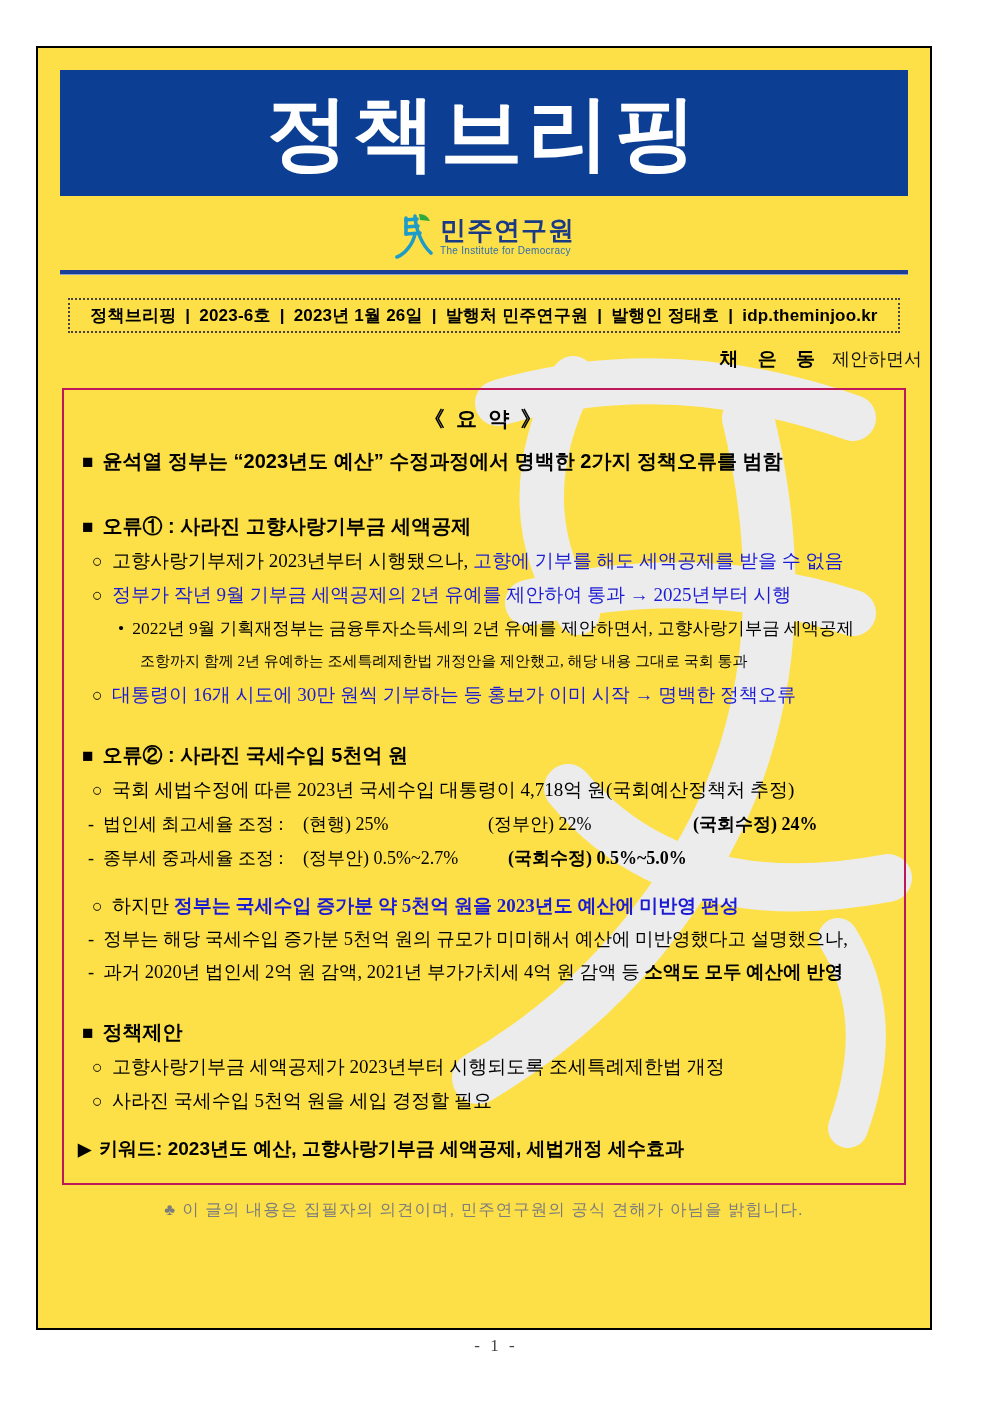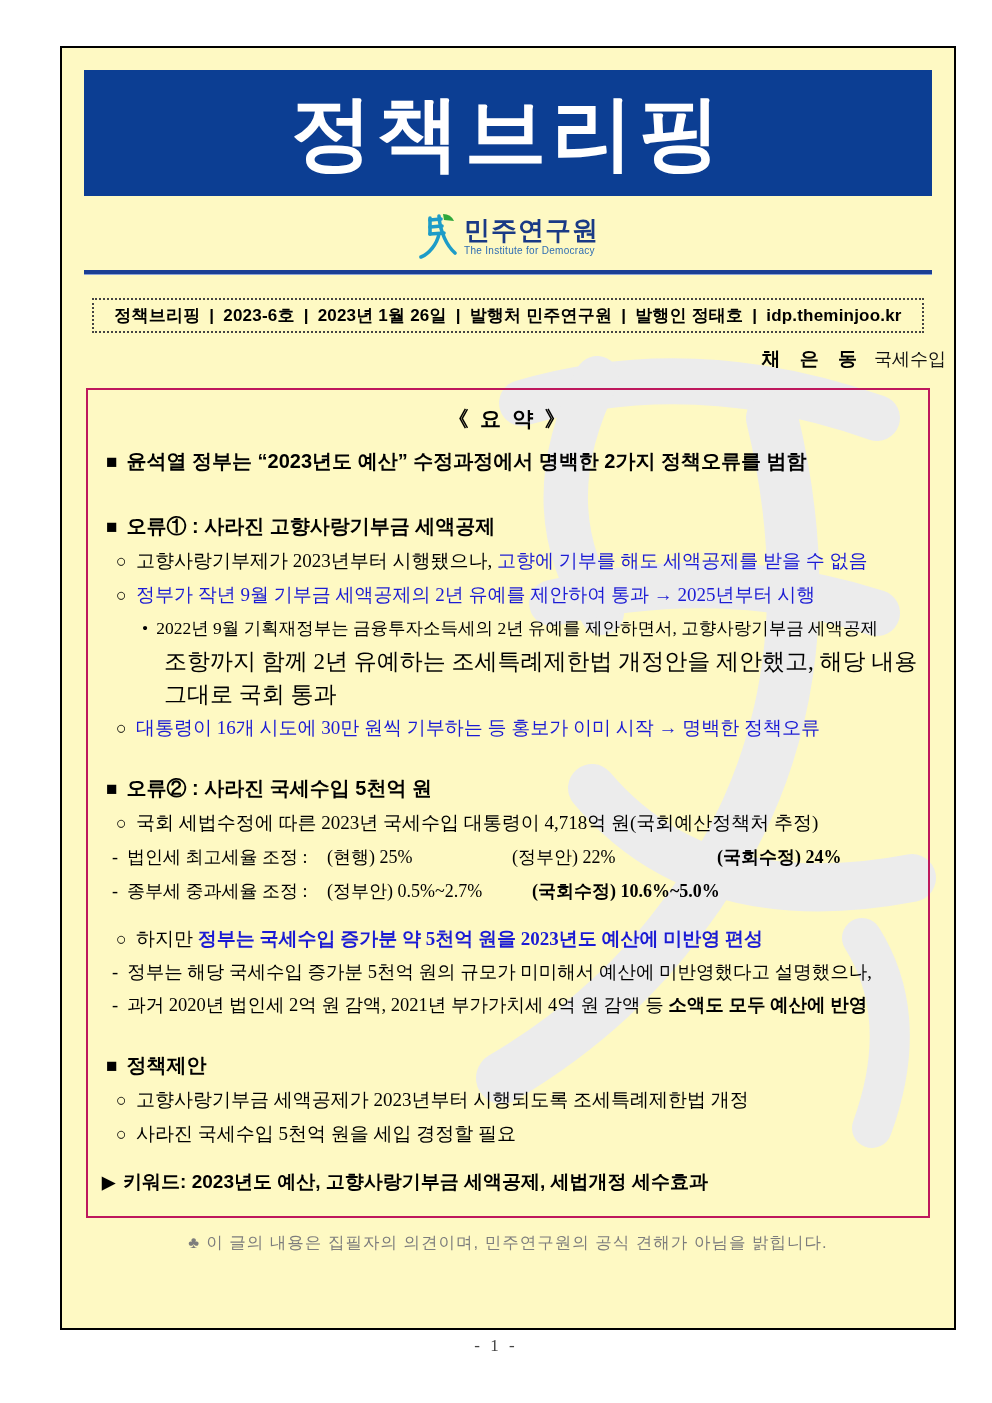--- a/index.html
+++ b/index.html
@@ -2,22 +2,22 @@
 <html style="--banner-blue: #0c3e93; --navy-rule: #1b3f94; --accent-blue: #1b1bd4; --logo-navy: #1a3a85; --logo-teal: #1e9cc8; --logo-green: #2fa83c; --watermark-gray: #ececec; --disclaimer-gray: #7d7d7d;"><head>
 <meta charset="utf-8">
 <style>
   * { margin:0; padding:0; box-sizing:border-box; }
   html,body { background:#fff; }
   body {
     position:relative; width:992px; height:1403px;
     font-family:"Liberation Serif", serif; color:#000; overflow:hidden;
   }
   .page {
-    position:absolute; left:60px; top:46px; width:896px; height:1284px;
-    border:2px solid #000; background:#fef9c3;
+    position:absolute; left:36px; top:46px; width:896px; height:1284px;
+    border:2px solid #000; background:#fde047;
   }
   .watermark { position:absolute; left:370px; top:300px; z-index:0; }
   .content { position:relative; z-index:1; }
 
   .banner {
     margin:22px 22px 0; height:126px;
     background:var(--banner-blue,#0c3e93);
     display:flex; align-items:center; justify-content:center;
   }
   .banner-title {
@@ -55,21 +55,21 @@
   .sline { line-height:34px; }
   .center { text-align:center; }
   .sum-title { font-weight:bold; font-size:21px; letter-spacing:3px; margin-top:2px; }
   .hline { font-family:"Liberation Sans", sans-serif; font-weight:bold; font-size:20px; padding-left:10px; }
   .mt-xl { margin-top:30px; }
   .mt-lg { margin-top:26px; }
   .mt-md { margin-top:14px; }
   .mt-sm { margin-top:8px; }
   .oline { padding-left:20px; }
   .note  { padding-left:46px; font-size:17.5px; line-height:33px; }
-  .note2 { padding-left:68px; font-size:23px; line-height:33px; }
+  .note2 { padding-left:68px; font-size:15px; line-height:33px; }
   .dashline { padding-left:16px; font-size:18.5px; line-height:33px; }
   .dash2    { padding-left:36px; font-size:18.5px; line-height:33px; }
   .colsline { display:flex; padding-left:16px; font-size:18px; line-height:34px; }
   .c-label { width:215px; }
   .c1 { width:185px; }
   .c2 { width:205px; }
   .c3 { font-weight:bold; }
   .kwline { margin-top:14px; padding-left:6px; font-family:"Liberation Sans", sans-serif; font-weight:bold; font-size:19px; line-height:34px; }
   .mk { margin-right:9px; }
   .mk-sq { font-size:19px; }
@@ -131,21 +131,21 @@
     </div>
 
     <div class="navy-rule"></div>
 
     <div class="meta-bar">
       <span>정책브리핑</span><span class="sep">|</span><span>2023-6호</span><span class="sep">|</span><span>2023년 1월 26일</span><span class="sep">|</span><span>발행처 민주연구원</span><span class="sep">|</span><span>발행인 정태호</span><span class="sep">|</span><span>idp.theminjoo.kr</span>
     </div>
 
 
     <div class="author">
-      <span class="author-name">채 은 동</span><span class="author-role">국세수입</span>
+      <span class="author-name">채 은 동</span><span class="author-role">제안하면서</span>
     </div>
 
     <div class="summary-box">
 
       <div class="sline center sum-title">《 요 약 》</div>
 
       <div class="sline hline mt-sm">
         <span class="mk mk-sq">■</span><span>윤석열 정부는 “2023년도 예산” 수정과정에서 명백한 2가지 정책오류를 범함</span>
       </div>
 
@@ -183,21 +183,21 @@
       <div class="colsline">
         <span class="c-label"><span class="mk">-</span><span>법인세 최고세율 조정 :</span></span>
         <span class="c1">(현행) 25%</span>
         <span class="c2">(정부안) 22%</span>
         <span class="c3">(국회수정) 24%</span>
       </div>
 
       <div class="colsline">
         <span class="c-label"><span class="mk">-</span><span>종부세 중과세율 조정 :</span></span>
         <span class="c2">(정부안) 0.5%~2.7%</span>
-        <span class="c3">(국회수정) 10.6%~5.0%</span>
+        <span class="c3">(국회수정) 0.5%~5.0%</span>
       </div>
 
       <div class="sline oline mt-md">
         <span class="mk mk-o">○</span><span>하지만 </span><span class="blue bold">정부는 국세수입 증가분 약 5천억 원을 2023년도 예산에 미반영 편성</span>
       </div>
 
       <div class="sline dashline">
         <span class="mk">-</span><span>정부는 해당 국세수입 증가분 5천억 원의 규모가 미미해서 예산에 미반영했다고 설명했으나,</span>
       </div>
 

